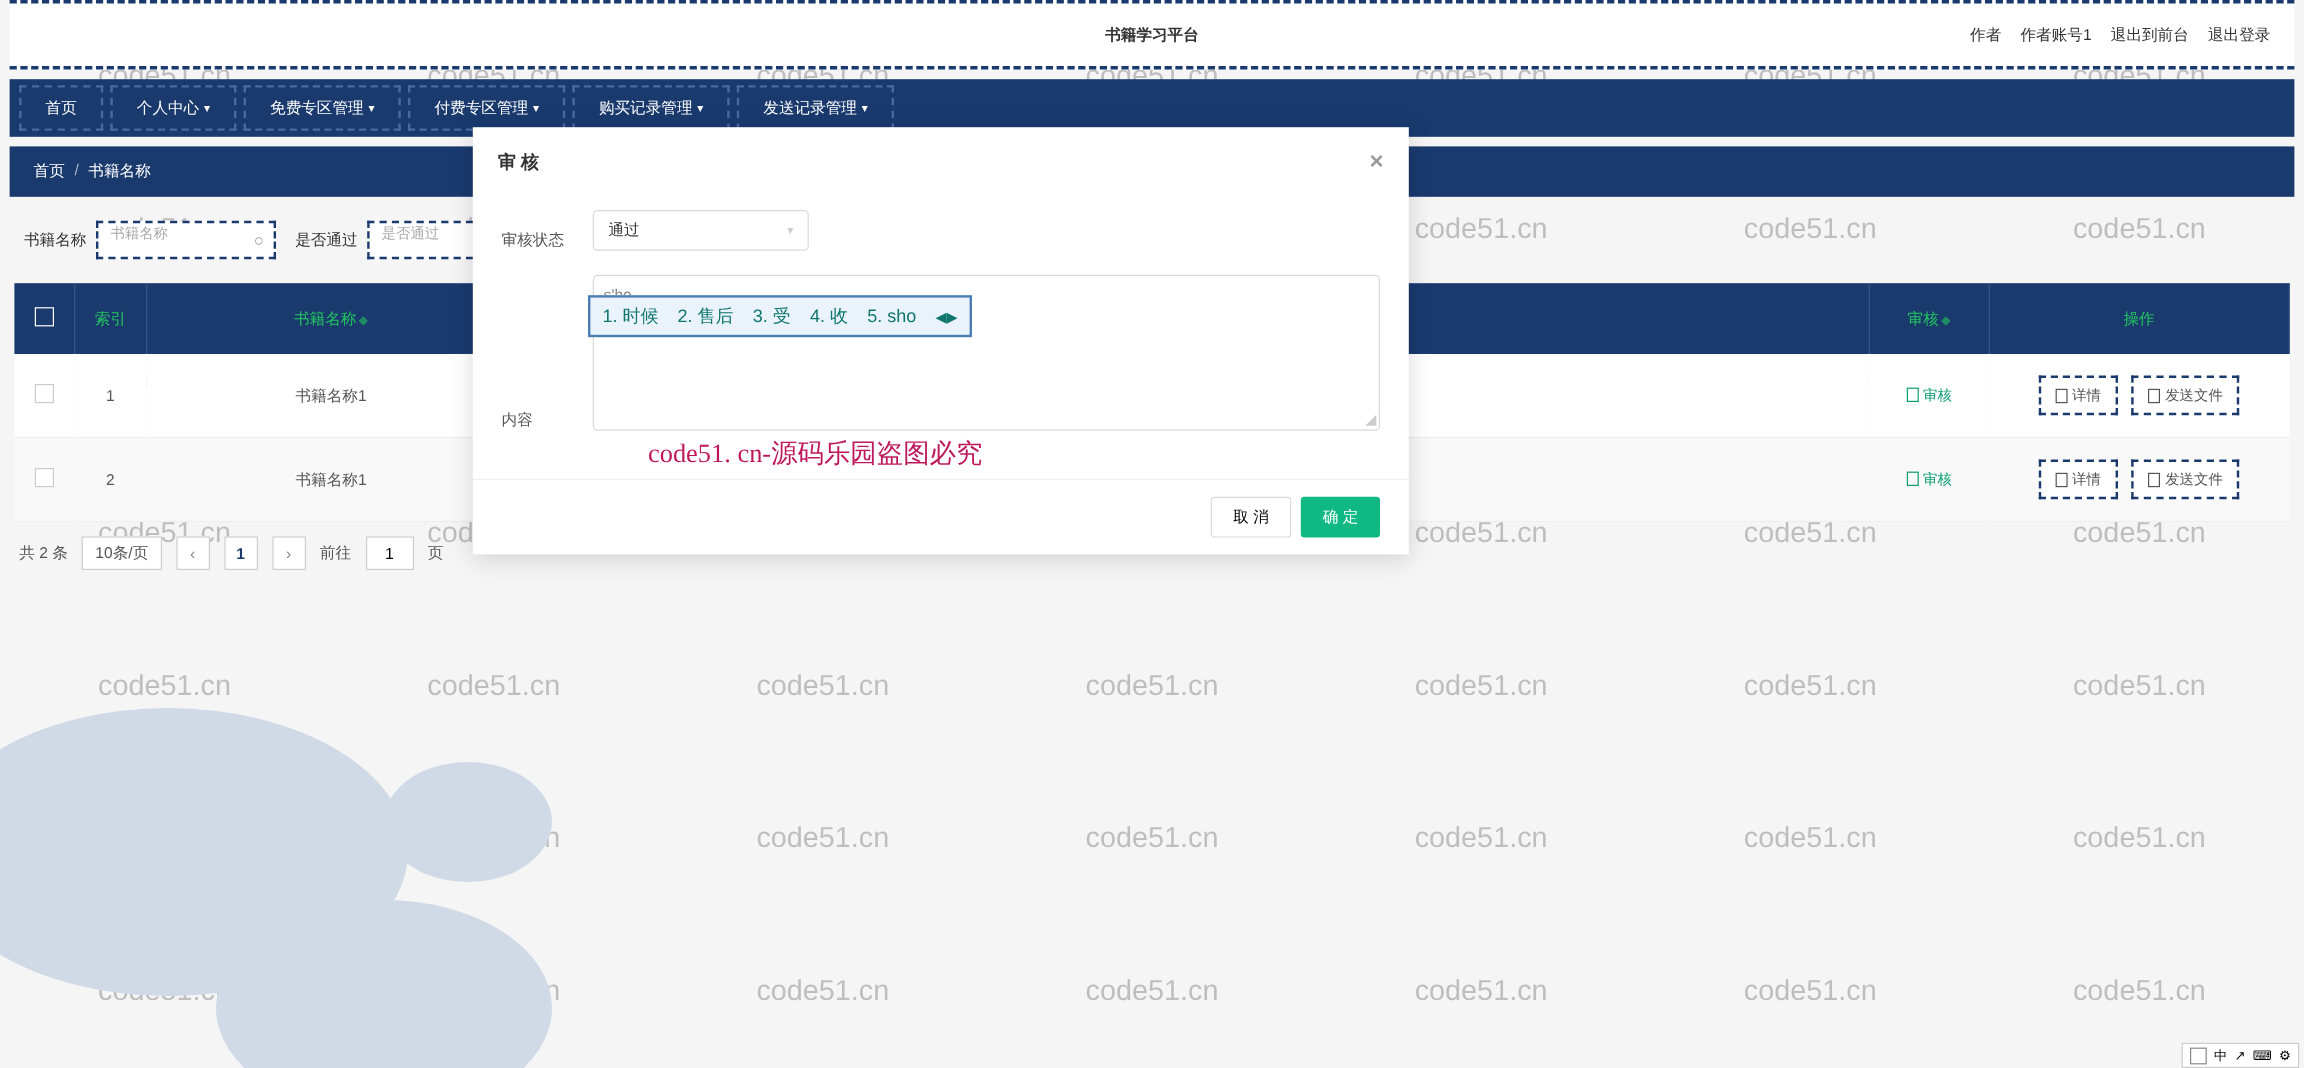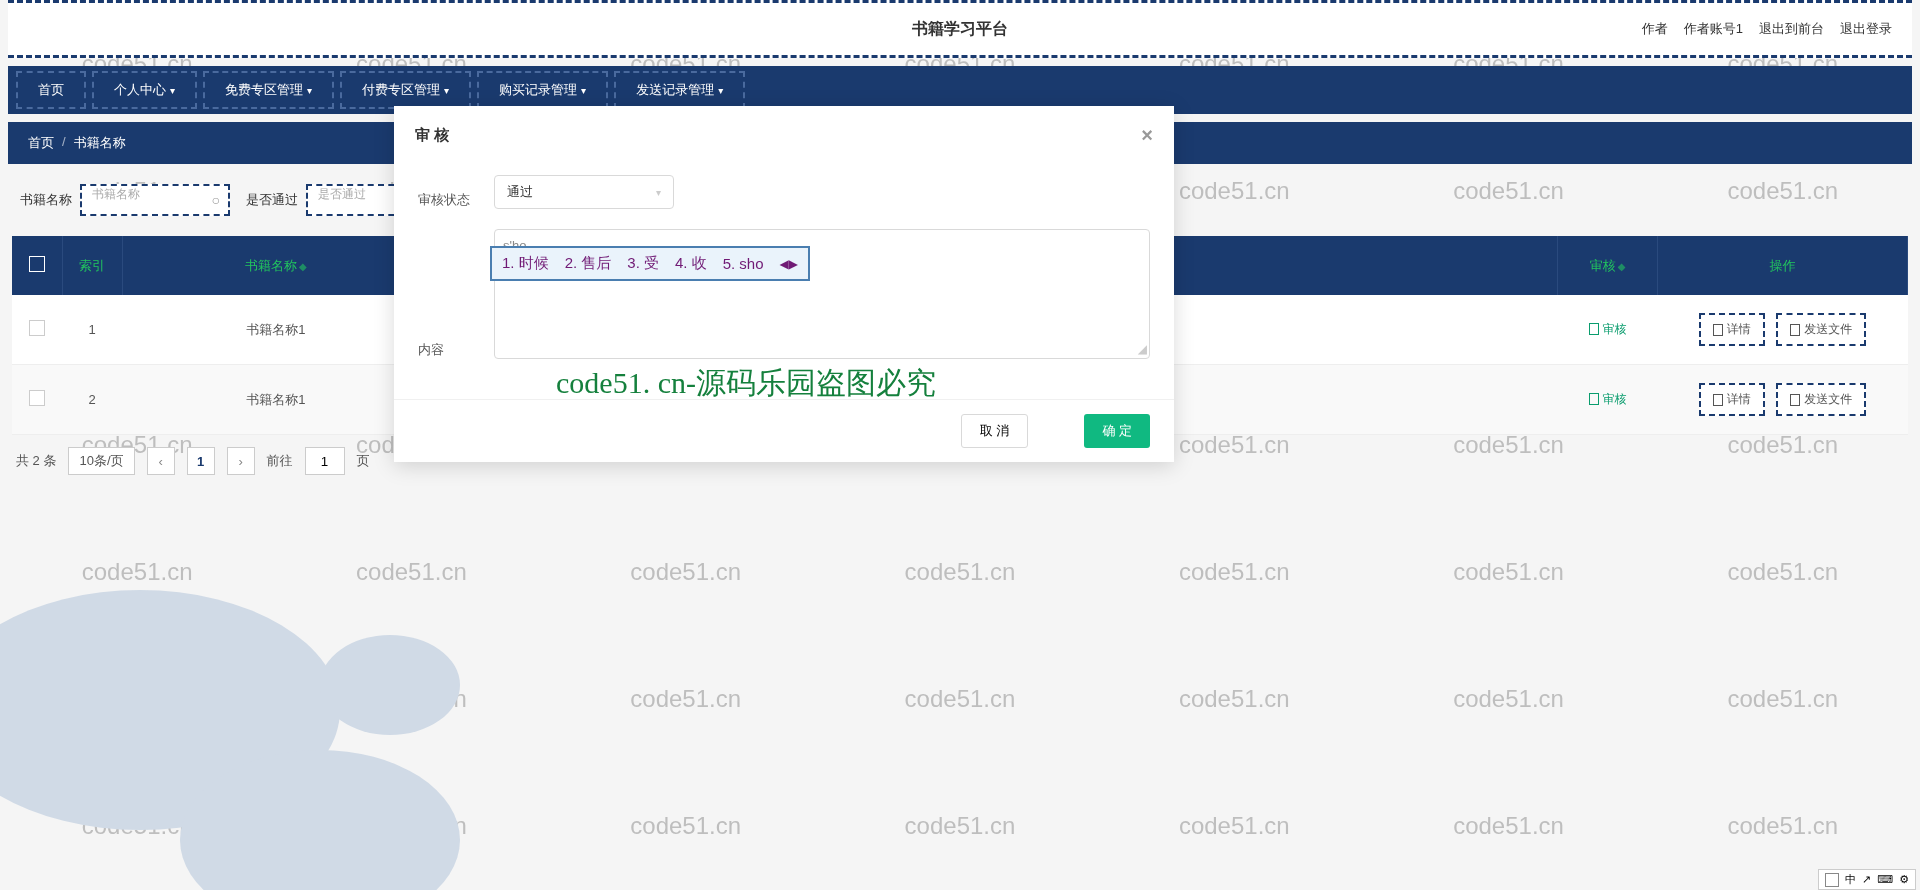--- a/index.html
+++ b/index.html
@@ -7,21 +7,21 @@
     
     
     .watermark-bg {
       position: absolute; inset: 0; pointer-events: none; z-index: 0;
       display: grid; grid-template-columns: repeat(7, 1fr); grid-template-rows: repeat(7, 1fr);
     }
     .watermark-bg span { color: #888; font-size: 24px; opacity: 0.5; display: flex; align-items: center; justify-content: center; }
     
     
     .header-bar { height: 58px; background: #fff; margin: 0 8px; position: relative; z-index: 1; display: flex; align-items: center; justify-content: center; border-top: 3px dashed #1a3a6e; border-bottom: 3px dashed #1a3a6e; }
-    .header-title { font-size: 16px; color: #333; font-weight: bold; }
+    .header-title { font-size: 13px; color: #333; font-weight: bold; }
     .header-right { position: absolute; right: 20px; top: 50%; transform: translateY(-50%); display: flex; gap: 16px; font-size: 13px; color: #333; }
     .header-right span { cursor: pointer; }
     
     
     .nav-menu { height: 48px; background: #1a3a6e; margin: 8px 8px 0 8px; display: flex; align-items: center; padding: 0 8px; gap: 6px; position: relative; z-index: 1; }
     .nav-item { padding: 8px 20px; color: #fff; font-size: 13px; cursor: pointer; border: 2px dashed #4a6a9e; display: flex; align-items: center; gap: 4px; }
     .nav-item .caret { font-size: 10px; }
     
     
     .content { margin: 8px; position: relative; z-index: 1; }
@@ -65,26 +65,26 @@
     .modal-body { padding: 10px 24px 20px 24px; }
     .form-row { display: flex; align-items: flex-end; margin-bottom: 20px; gap: 16px; }
     .form-label { width: 60px; font-size: 13px; color: #555; padding-top: 6px; flex-shrink: 0; }
     .select-input { height: 34px; border: 1px solid #d9d9d9; border-radius: 4px; padding: 0 12px; min-width: 180px; display: flex; align-items: center; justify-content: space-between; font-size: 13px; color: #333; background: #fff; }
     .select-input .arrow { color: #ccc; font-size: 10px; }
     .textarea-wrap { flex: 1; border: 1px solid #d9d9d9; border-radius: 4px; min-height: 130px; padding: 8px; position: relative; resize: both; }
     .textarea-content { font-size: 13px; color: #888; }
     .resize-handle { position: absolute; right: 2px; bottom: 2px; color: #ccc; font-size: 12px; }
     .ime-wrap { position: absolute; left: 490px; top: 246px; z-index: 110; }
     .ime-candidates { border: 2px solid #4a7eb0; background: #eaf3fb; padding: 6px 10px; display: flex; gap: 16px; font-size: 15px; margin-top: 0; width: 320px; align-items: center; }
-    .ime-candidates span { color: #701a75; }
+    .ime-candidates span { color: #0f766e; }
     .ime-nav { margin-left: auto; color: #4a7eb0; font-size: 12px; }
     .modal-footer { padding: 14px 24px; display: flex; justify-content: flex-end; gap: 8px; border-top: 1px solid #f0f0f0; }
     .btn-cancel { padding: 7px 18px; border: 1px solid #d9d9d9; background: #fff; font-size: 13px; cursor: pointer; border-radius: 3px; }
-    .btn-confirm { padding: 7px 18px; border: none; background: #10b981; color: #fff; font-size: 13px; cursor: pointer; border-radius: 3px; margin-left: 48px; }
-    .red-text { color: #15803d; font-size: 30px; position: absolute; left: 556px; top: 363px; z-index: 105; font-family: SimSun, serif; }
+    .btn-confirm { padding: 7px 18px; border: none; background: #10b981; color: #fff; font-size: 13px; cursor: pointer; border-radius: 3px; }
+    .red-text { color: #be185d; font-size: 22px; position: absolute; left: 540px; top: 363px; z-index: 105; font-family: SimSun, serif; }
     
     
     .cloud { position: absolute; background: #d0dae6; border-radius: 50%; z-index: 0; }
     .cloud1 { width: 400px; height: 240px; left: -60px; bottom: 60px; }
     .cloud2 { width: 280px; height: 180px; left: 180px; bottom: -40px; }
     .cloud3 { width: 140px; height: 100px; left: 320px; bottom: 155px; }
     
     
     .taskbar { position: absolute; bottom: 0; right: 4px; display: flex; align-items: center; gap: 6px; background: #fff; border: 1px solid #ccc; padding: 2px 6px; font-size: 11px; z-index: 50; }
     .taskbar-icon { width: 14px; height: 14px; border: 1px solid #888; display: inline-block; }

